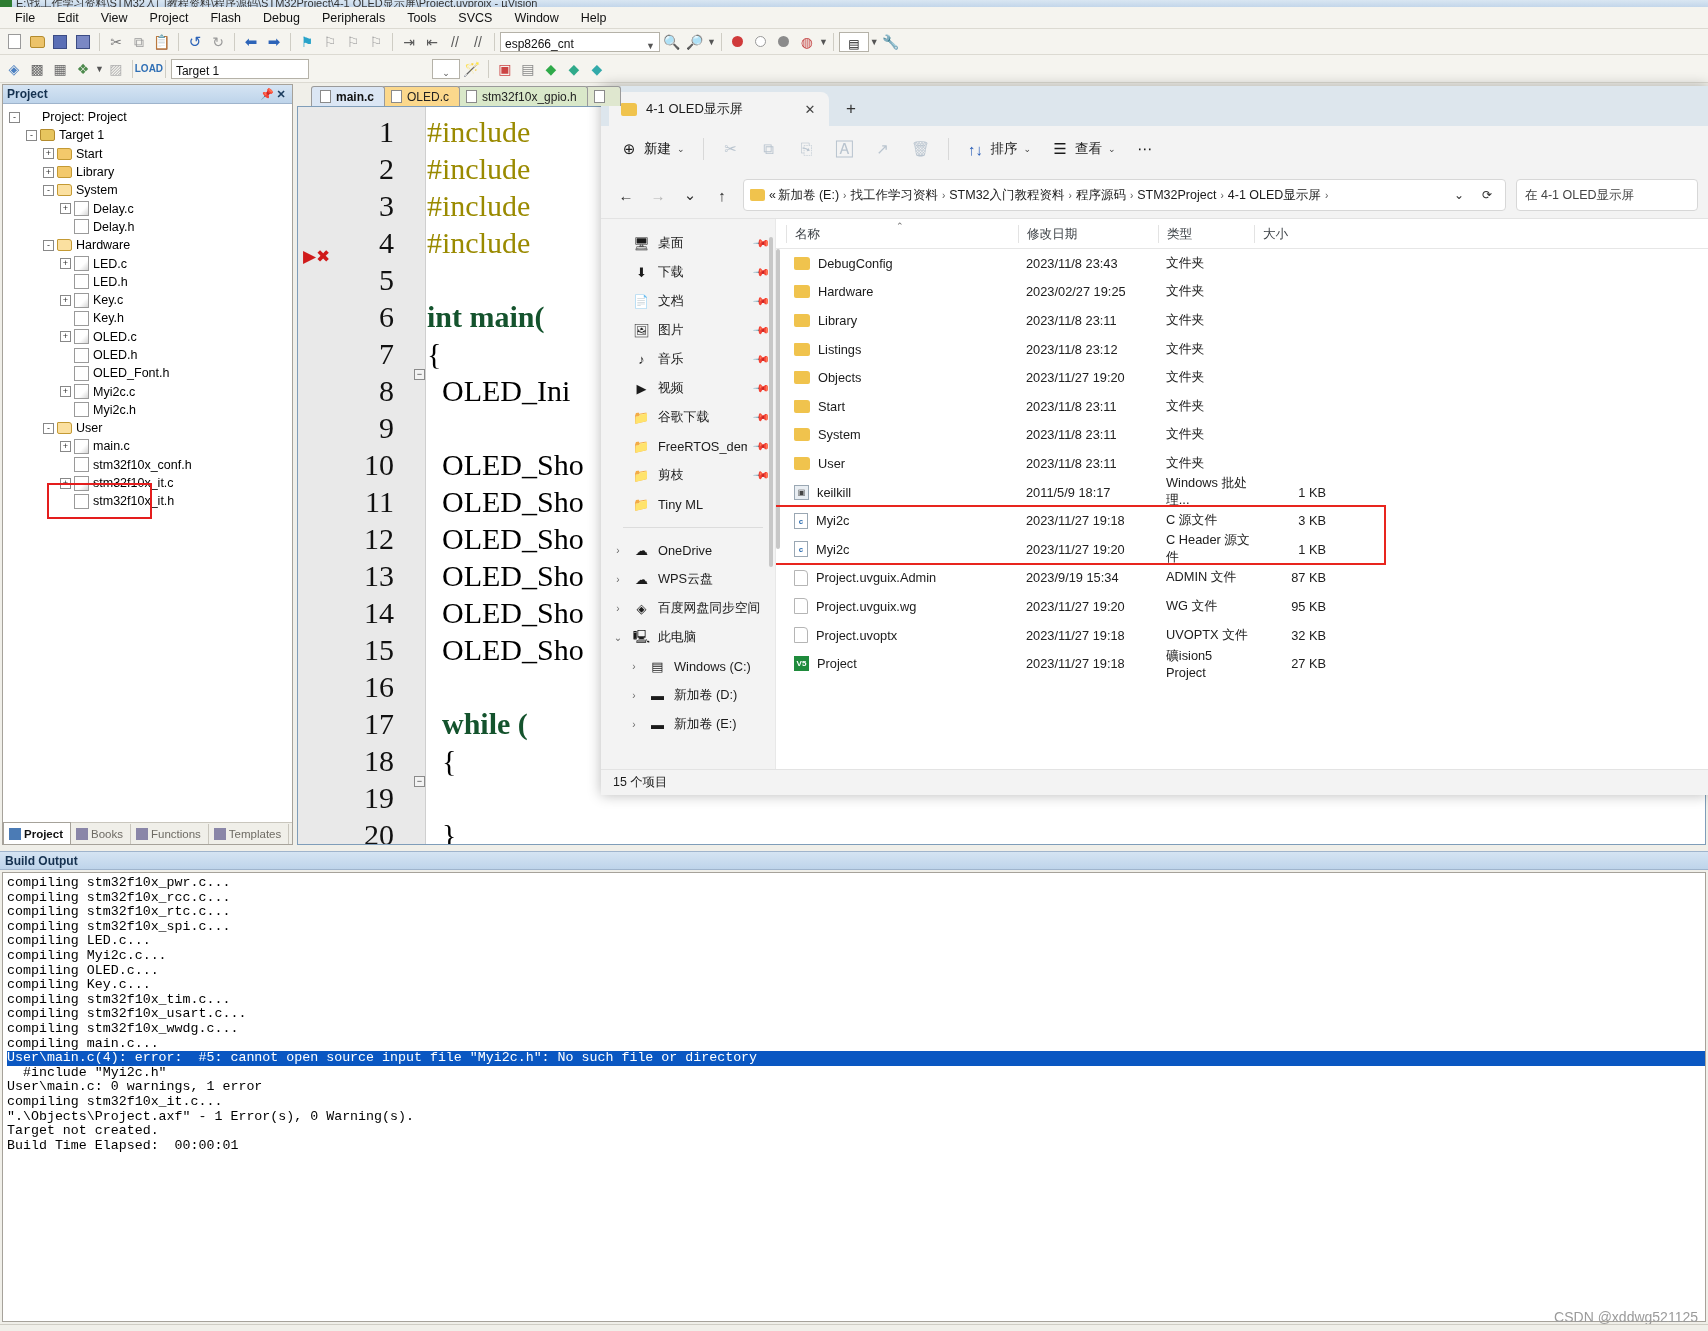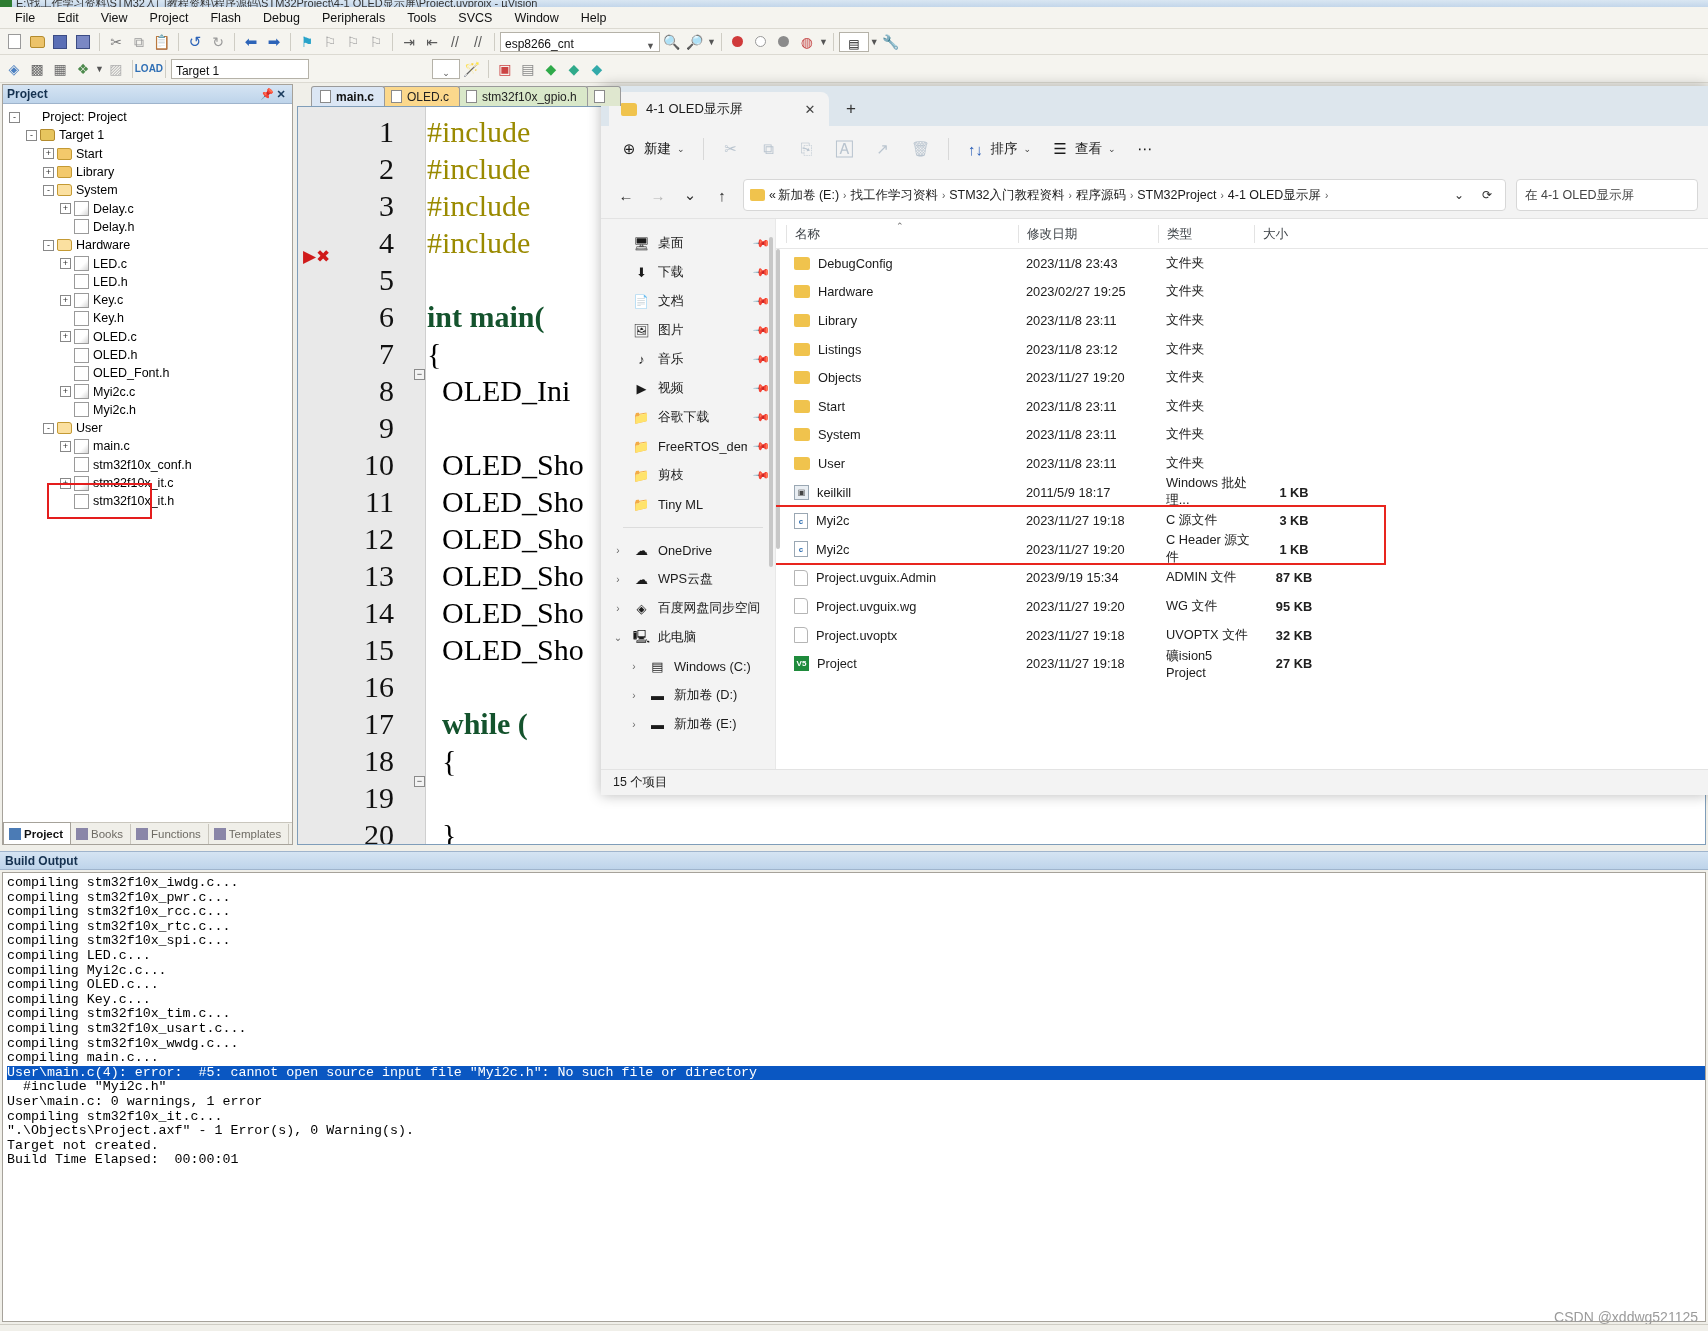--- a/index.html
+++ b/index.html
@@ -241,21 +241,21 @@
   .c-name { width:232px; }
   .c-date { width:140px; }
   .c-type { width:96px; }
   .c-size { width:72px; text-align:left; }
 
   .lrow { display:flex; height:28.6px; align-items:center; padding-left:10px;
           font-size:12.8px; color:#1b1b1b; }
   .rname { width:232px; display:flex; align-items:center; gap:8px; padding-left:8px; white-space:nowrap; }
   .rdate { width:140px; padding-left:8px; color:#202020; }
   .rtype { width:96px; padding-left:8px; color:#202020; }
-  .rsize { width:72px; padding-left:8px; text-align:center; color:#202020;font-weight:bold; }
+  .rsize { width:72px; padding-left:8px; text-align:right; color:#202020; }
   .fi-folder { width:16px;height:13px;background:#f0c34d;border-radius:1px 3px 2px 2px;flex:none; }
   .fi-c { width:14px;height:16px;background:#fff;border:1px solid #9aa7b3;flex:none;
           font-size:8px;color:#2b6cb0;text-align:center;line-height:15px;font-weight:bold; }
   .fi-plain { width:14px;height:16px;background:#fff;border:1px solid #b5b5b5;flex:none;
               border-top-right-radius:4px; }
   .fi-bat { width:15px;height:15px;background:#e9eef3;border:1px solid #9aa7b3;flex:none;
             font-size:8px;text-align:center;line-height:14px;color:#444; }
   .fi-uv { width:15px;height:15px;background:#1f8b3c;flex:none;color:#fff;font-size:8px;
            font-weight:bold;text-align:center;line-height:15px; }
   .listscroll { position:absolute; left:0; top:30px; width:4px; height:300px;
@@ -645,21 +645,20 @@
             <span class="ctext ">  }</span>
           </div>
         </div>
     </div>
   </div>
 
   <div class="buildhdr">
     <span>Build Output</span>
   </div>
   <div class="buildbody" id="buildbody">
-      <div class="bline">compiling stm32f10x_iwdg.c...</div>
       <div class="bline">compiling stm32f10x_pwr.c...</div>
       <div class="bline">compiling stm32f10x_rcc.c...</div>
       <div class="bline">compiling stm32f10x_rtc.c...</div>
       <div class="bline">compiling stm32f10x_spi.c...</div>
       <div class="bline">compiling LED.c...</div>
       <div class="bline">compiling Myi2c.c...</div>
       <div class="bline">compiling OLED.c...</div>
       <div class="bline">compiling Key.c...</div>
       <div class="bline">compiling stm32f10x_tim.c...</div>
       <div class="bline">compiling stm32f10x_usart.c...</div>

